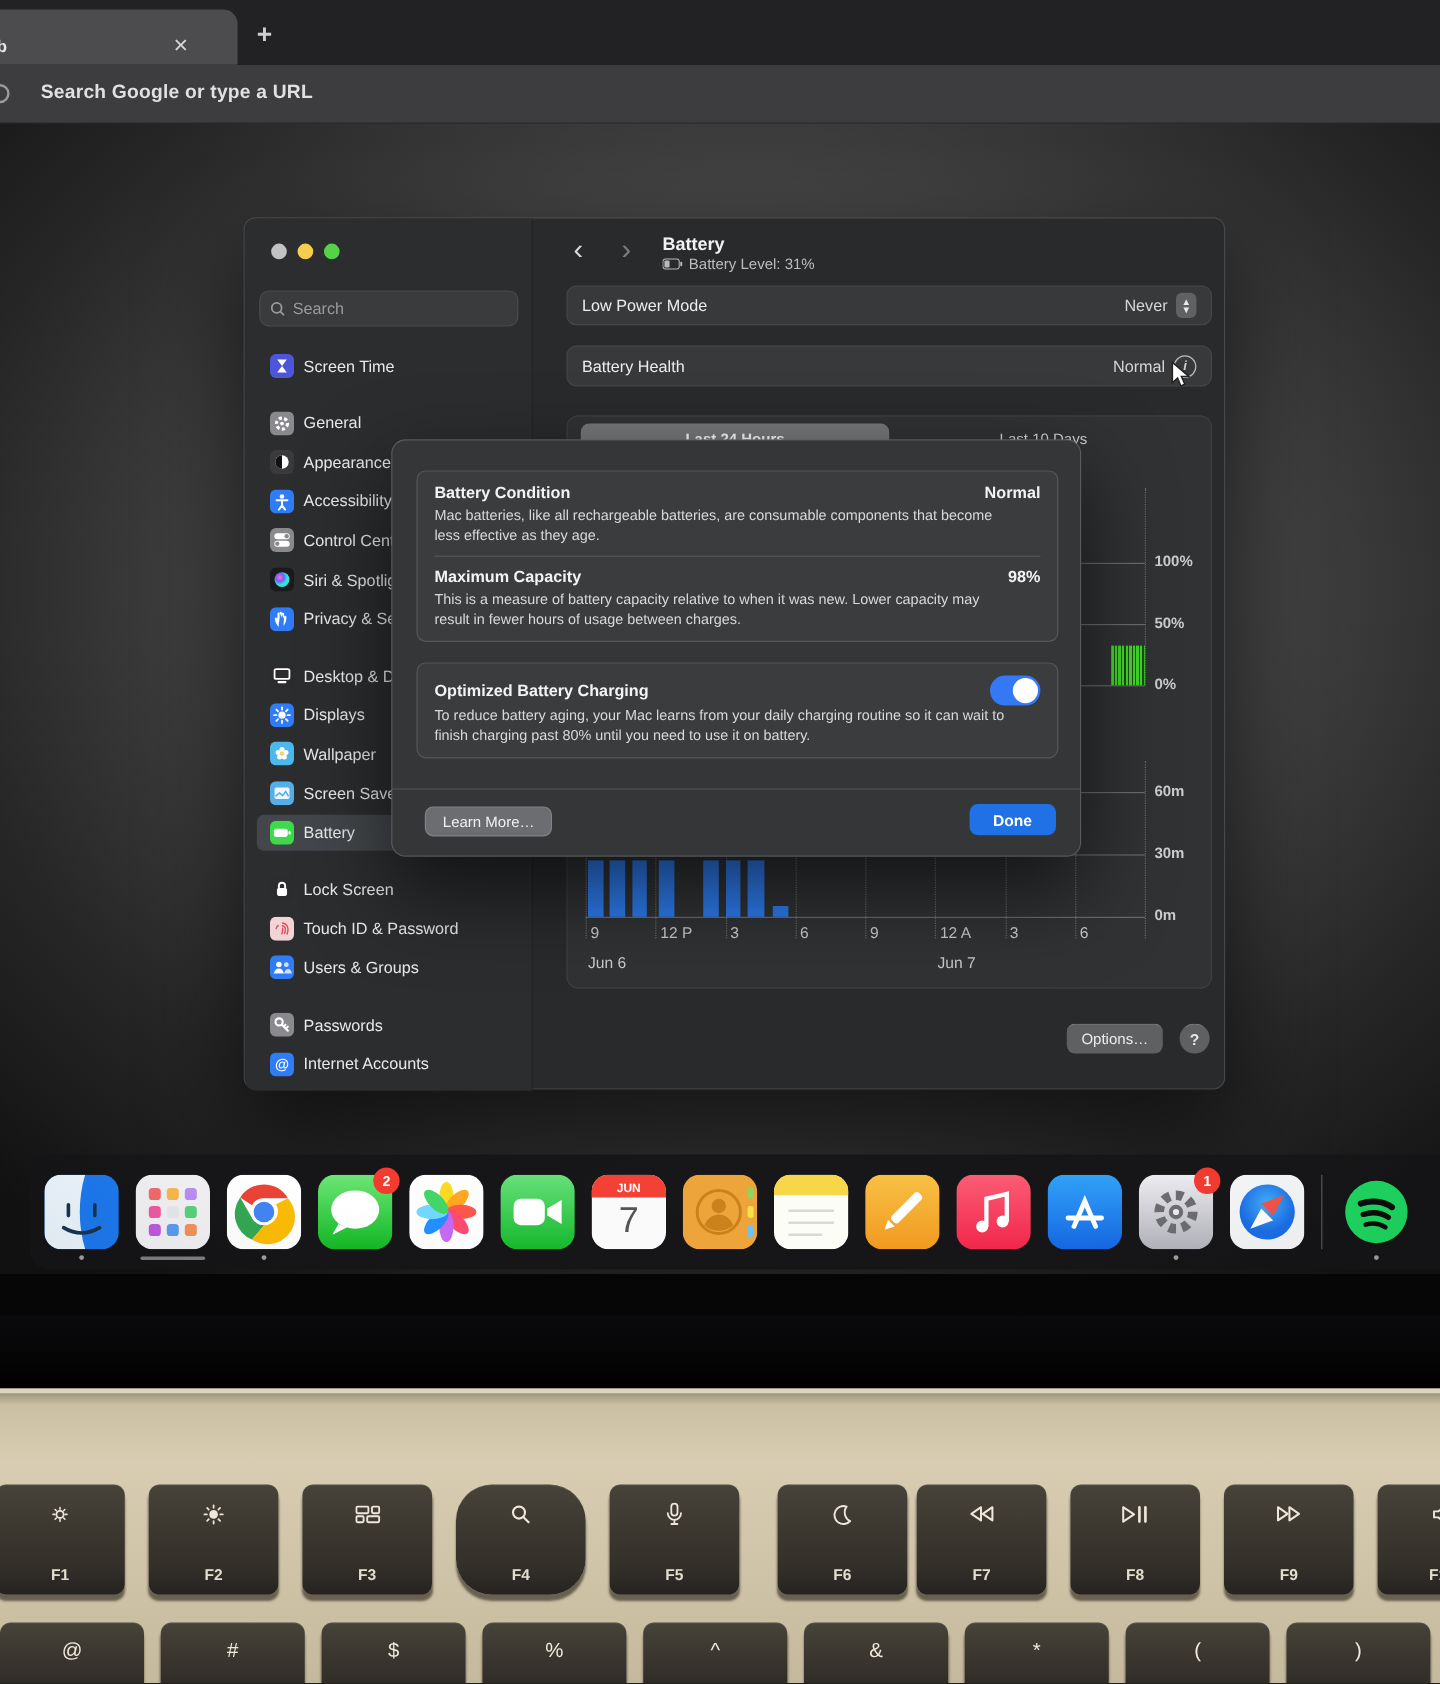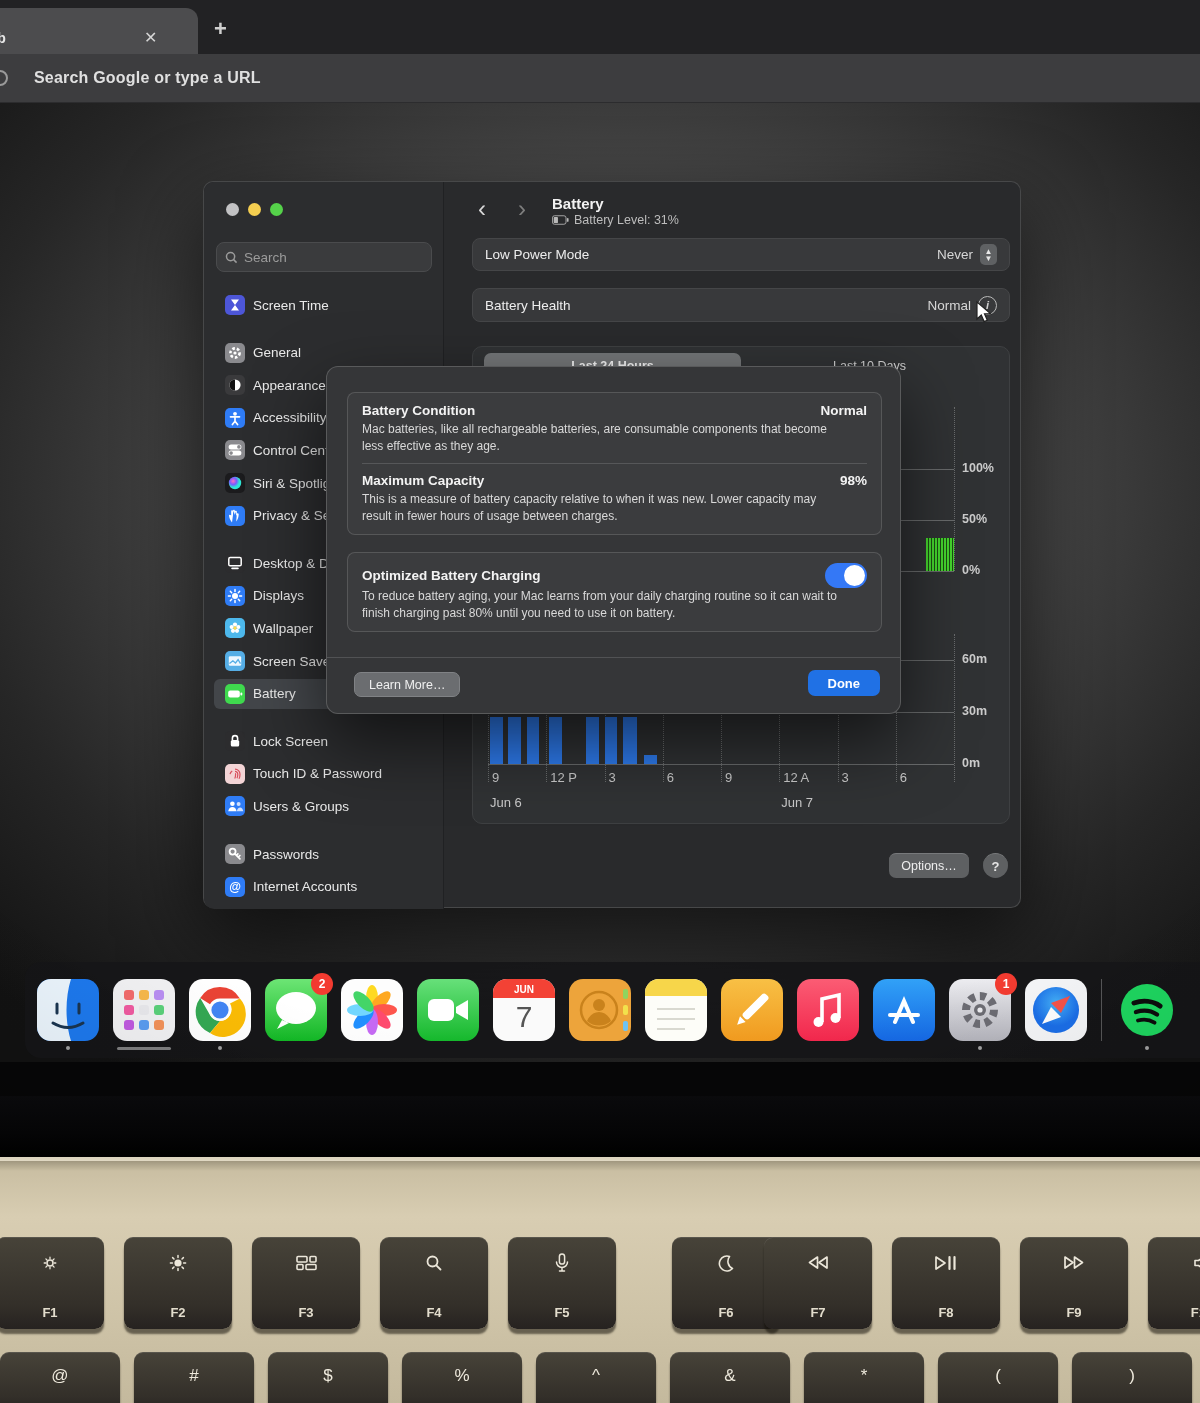--- a/index.html
+++ b/index.html
@@ -654,35 +654,35 @@
         <span class="kicon"><svg width="21" height="16" viewBox="0 0 21 16">
             <g fill="none" stroke="#ece7da" stroke-width="1.6">
               <rect x="1" y="1.5" width="10" height="5.5" rx="1"></rect>
               <rect x="14" y="1.5" width="6" height="5.5" rx="1"></rect>
               <rect x="1" y="9.5" width="6" height="5" rx="1"></rect>
               <rect x="10" y="9.5" width="10" height="5" rx="1"></rect>
             </g>
           </svg></span>
                  <span class="klab">F3</span>
       </div>
-      <div class="key fkey abs" style="left: 380px; top: 1237px;">
+      <div class="key fkey abs" style="left: 380px; top: 1237px; border-radius: 30px;">
         <span class="kicon"><svg width="18" height="18" viewBox="0 0 18 18">
             <circle cx="7.5" cy="7.5" r="5" fill="none" stroke="#ece7da" stroke-width="1.8"></circle>
             <path d="M11.3 11.3l4.2 4.2" stroke="#ece7da" stroke-width="1.8" stroke-linecap="round"></path>
           </svg></span>
                  <span class="klab">F4</span>
       </div>
       <div class="key fkey abs" style="left: 508px; top: 1237px;">
         <span class="kicon"><svg width="14" height="20" viewBox="0 0 14 20">
             <rect x="4.4" y="1" width="5.2" height="10" rx="2.6" fill="none" stroke="#ece7da" stroke-width="1.5"></rect>
             <path d="M1.5 9a5.5 5.5 0 0 0 11 0M7 14.5V18M4.5 18h5" stroke="#ece7da" stroke-width="1.5" fill="none" stroke-linecap="round"></path>
           </svg></span>
                  <span class="klab">F5</span>
       </div>
-      <div class="key fkey abs" style="left: 672px; top: 1237px;">
+      <div class="key fkey abs" style="left: 648px; top: 1237px;">
         <span class="kicon"><svg width="18" height="18" viewBox="0 0 18 18">
             <path d="M12.5 2.5a7.5 7.5 0 1 0 3 12 8 8 0 0 1-3-12z" fill="none" stroke="#ece7da" stroke-width="1.6" stroke-linejoin="round"></path>
           </svg></span>
                  <span class="klab">F6</span>
       </div>
       <div class="key fkey abs" style="left: 764px; top: 1237px;">
         <span class="kicon"><svg width="24" height="15" viewBox="0 0 24 15">
             <g fill="none" stroke="#ece7da" stroke-width="1.7" stroke-linejoin="round">
               <path d="M11.5 2L3.5 7.5l8 5.5z"></path>
               <path d="M21 2l-8 5.5 8 5.5z"></path>

